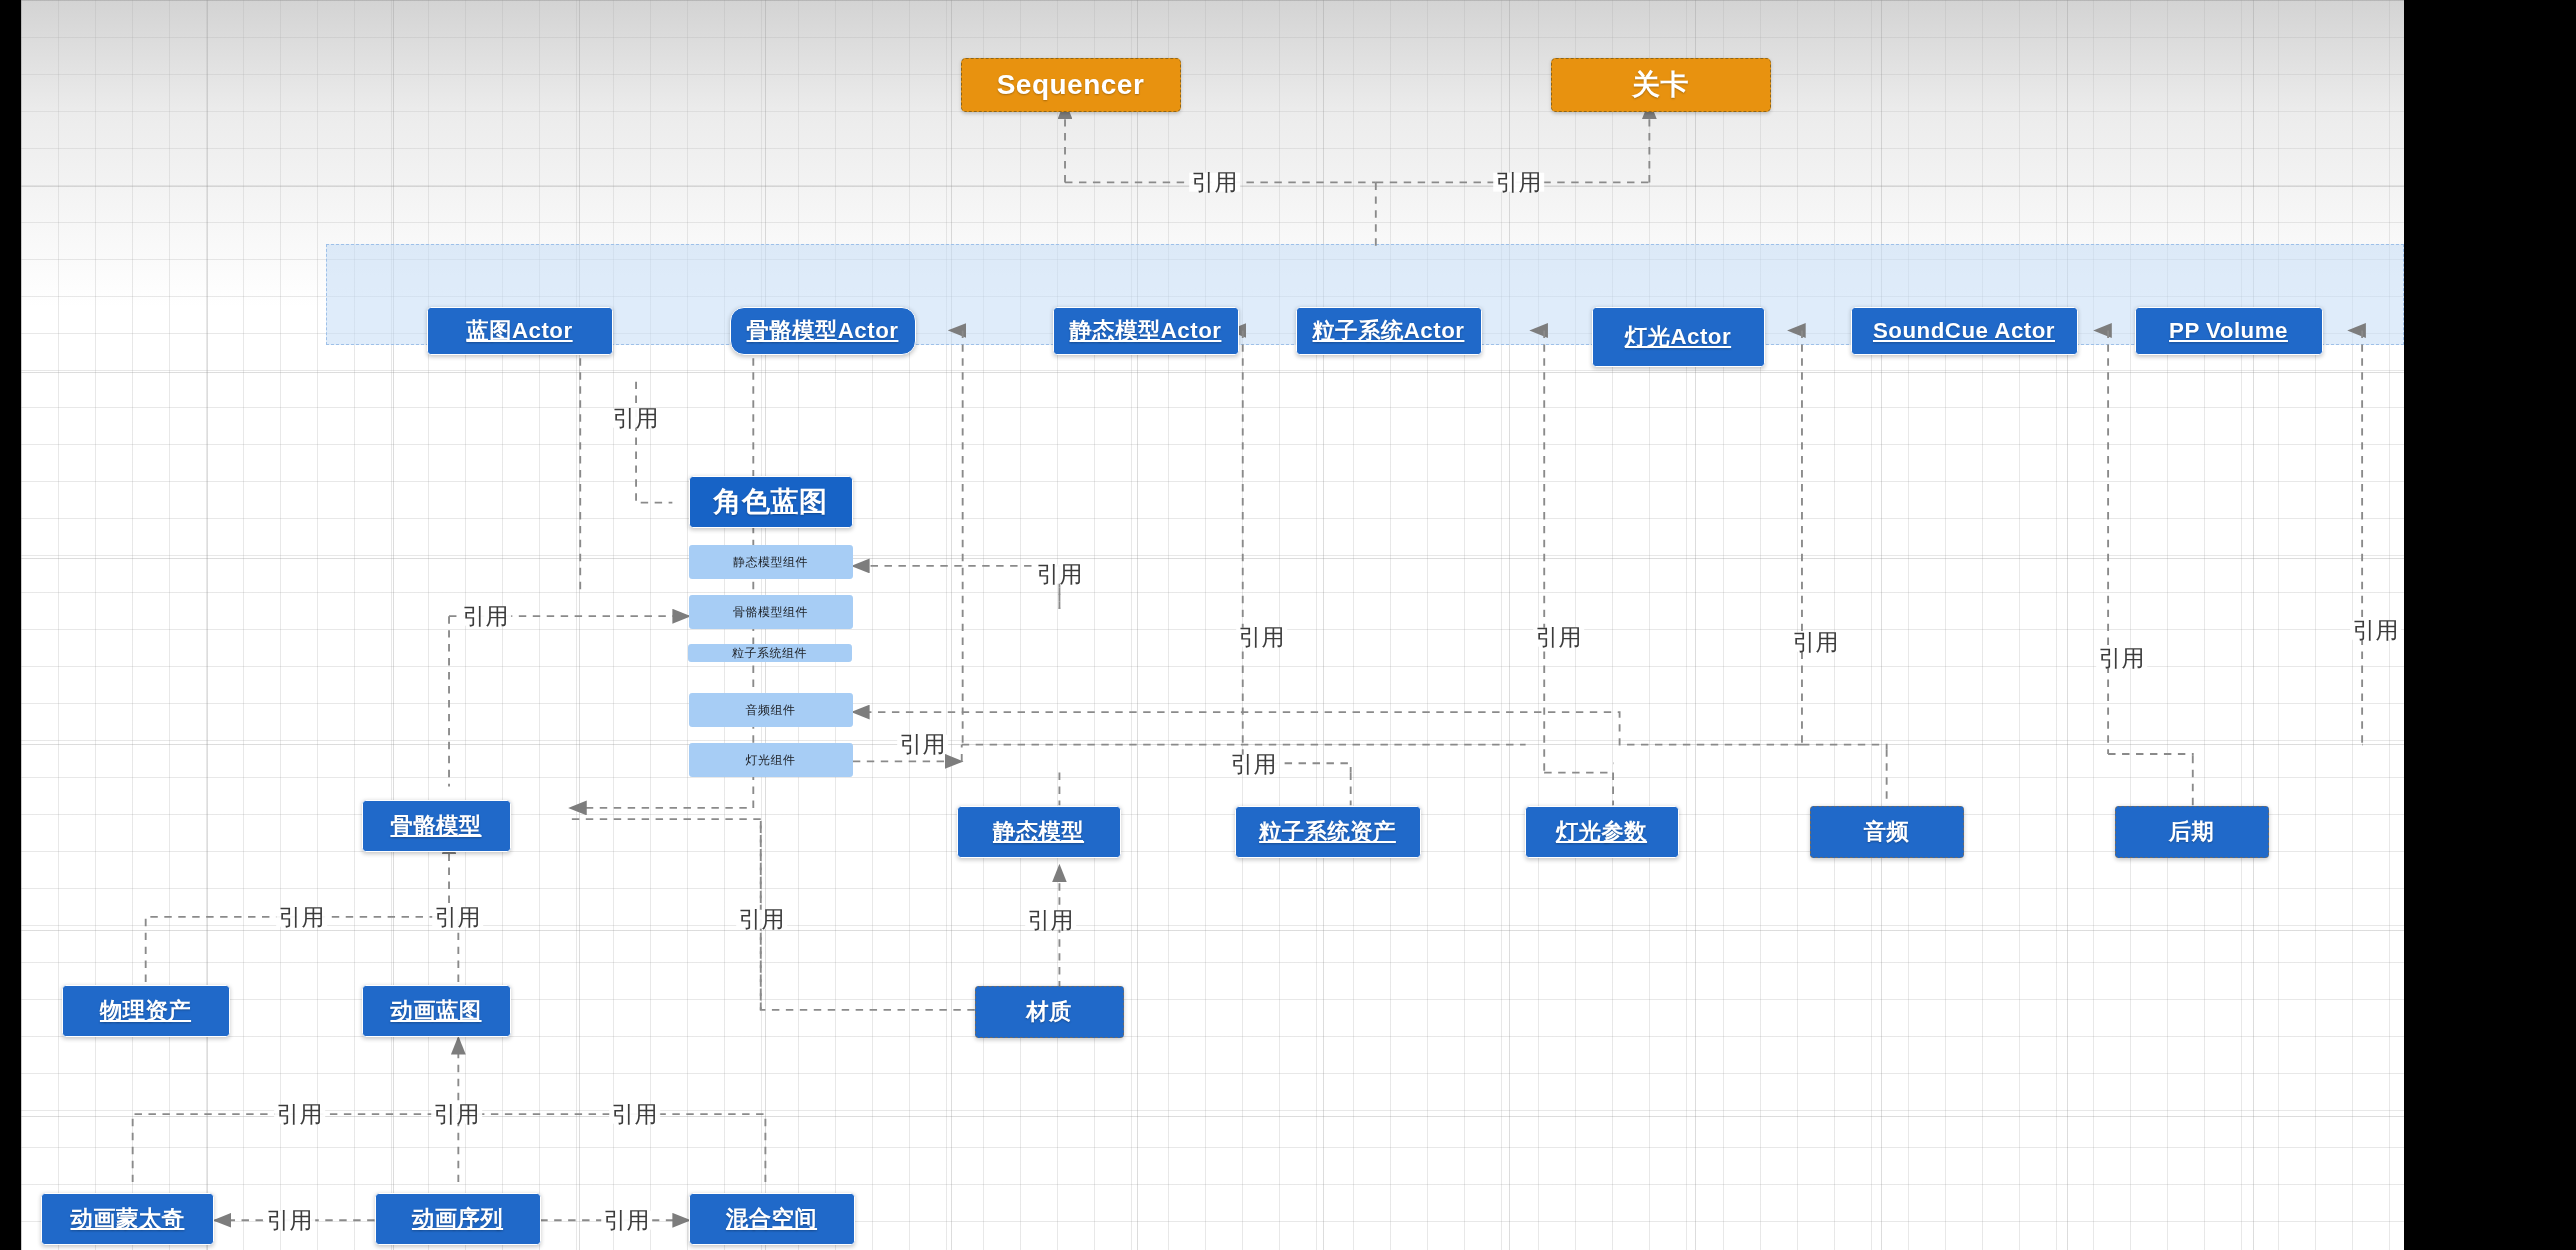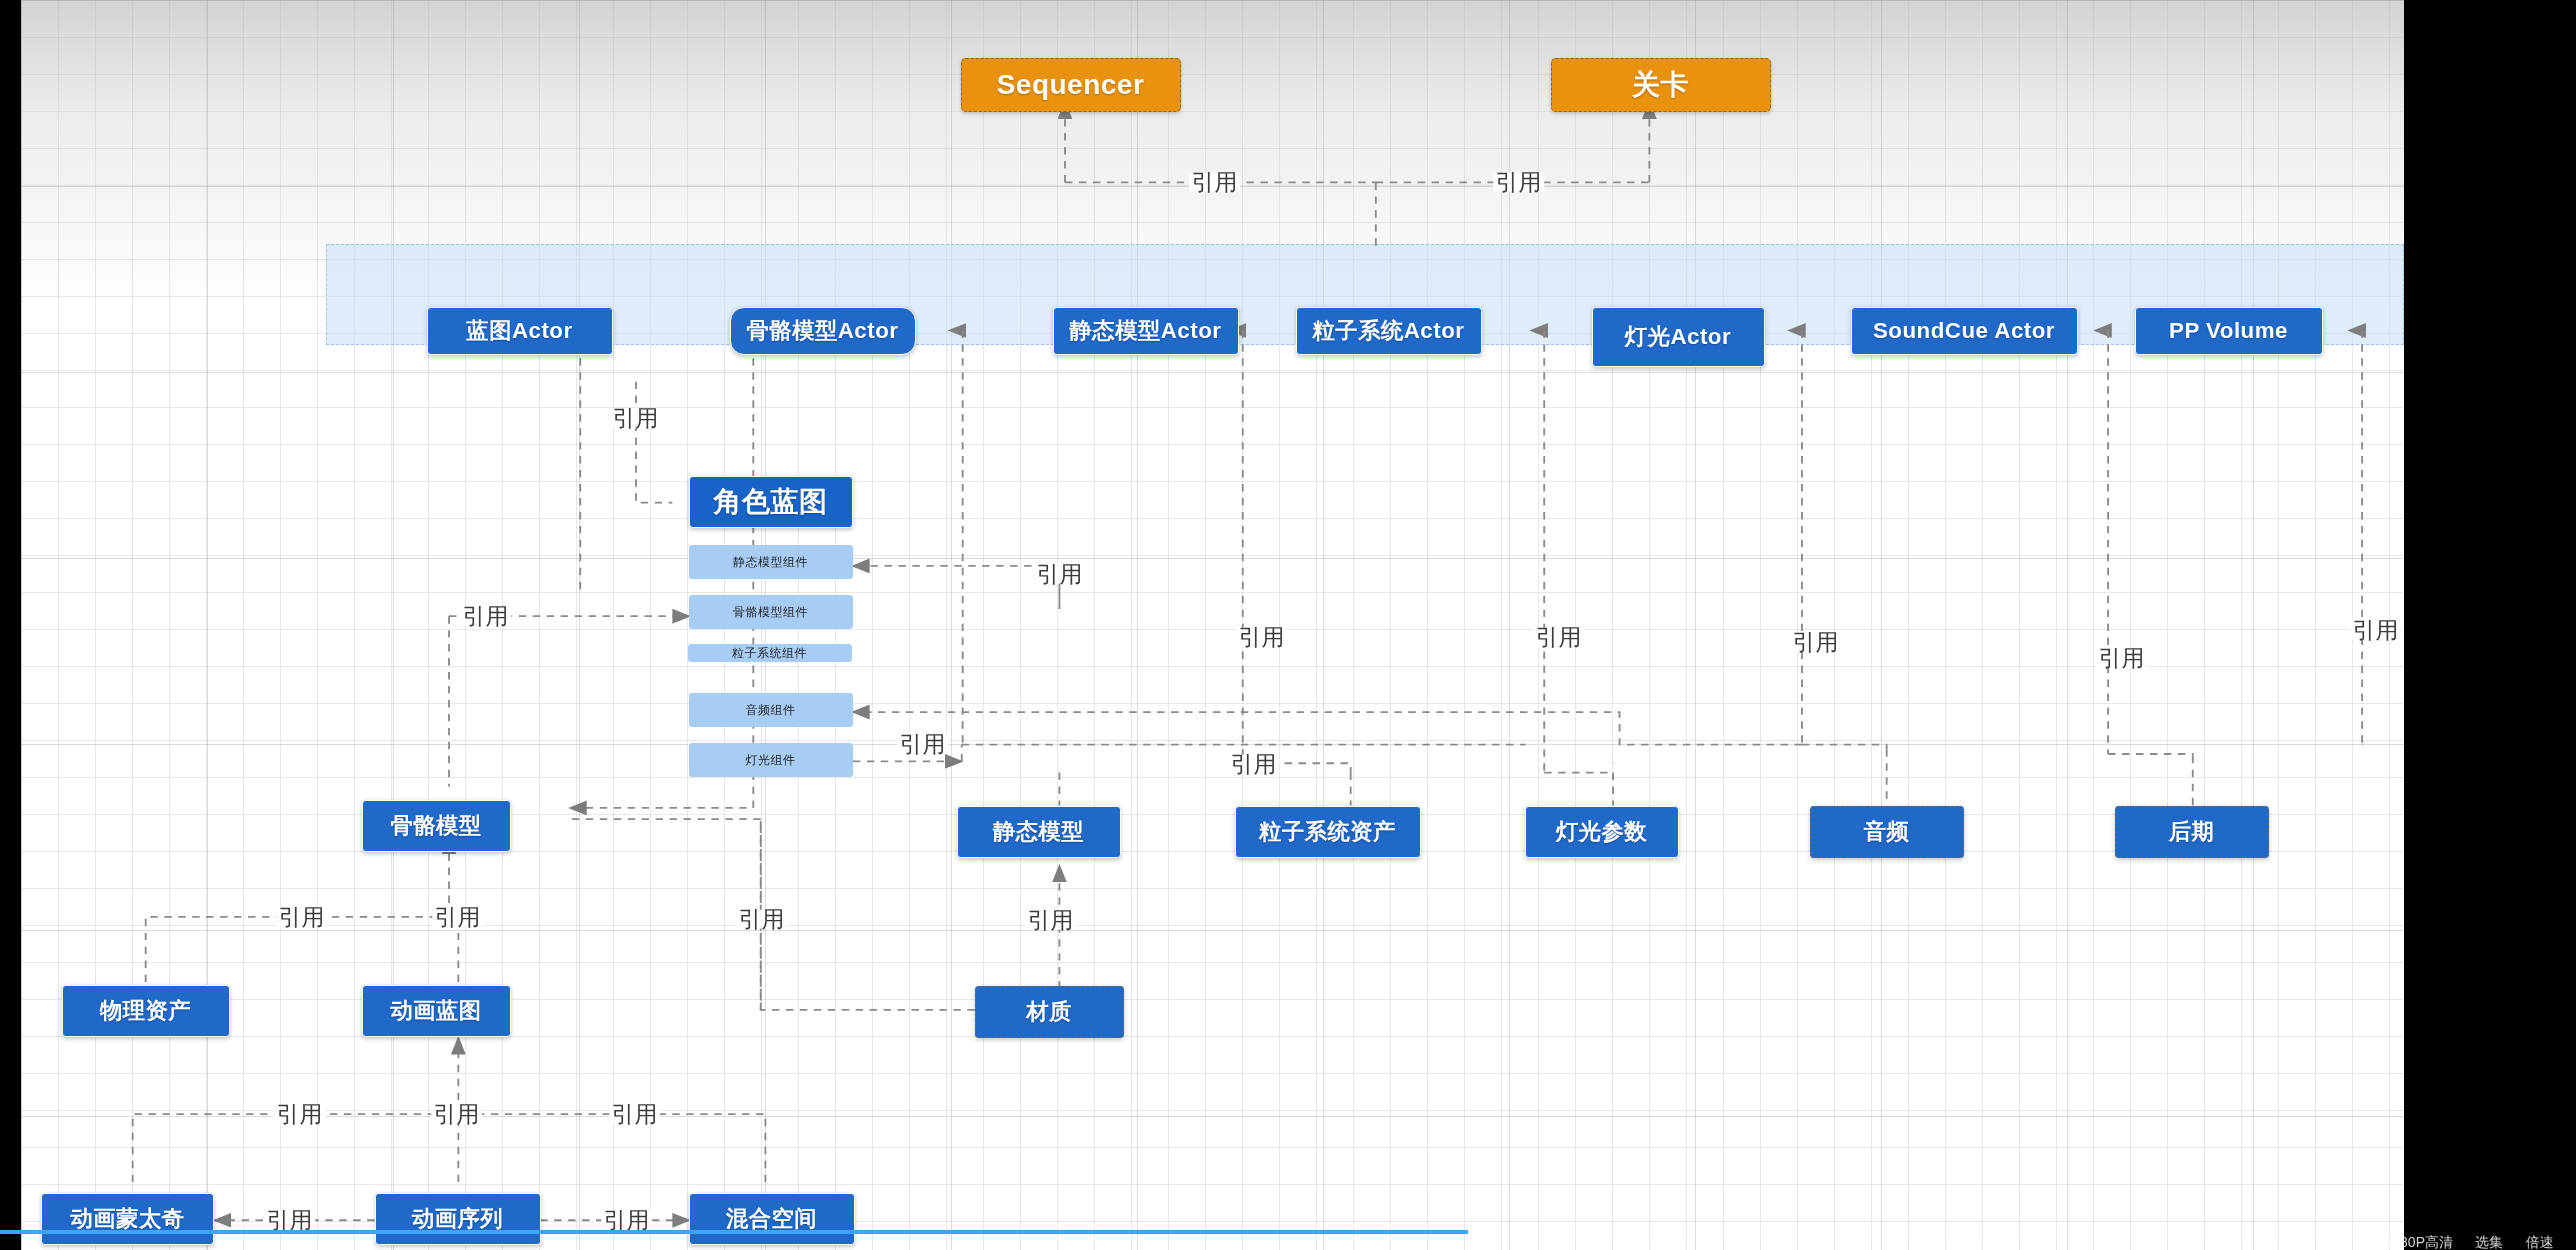--- a/index.html
+++ b/index.html
@@ -42,20 +42,21 @@
     text-shadow:0 0.9px 1.9px rgba(0,0,0,.28);
     font-weight:700;letter-spacing:0.5px;
   }
   .n-orange{
     background:#e8920f;border:1.9px dashed #8d6518;border-radius:4.7px;
     font-size:28px;box-shadow:0 1.9px 3.7px rgba(0,0,0,.18);
   }
   .n-blue{
     background:#2069c9;border:1.9px solid #fff;font-size:22.3px;
     box-shadow:0 1.9px 4.7px rgba(0,0,0,.22);
+    text-decoration:underline;
   }
   .n-blue-dash{
     background:#2069c9;border:1.9px dashed #6b6b6b;font-size:22.3px;
     box-shadow:0 1.9px 4.7px rgba(0,0,0,.22);
   }
   .n-bp{
     background:#1763c6;border:1.9px solid #fff;font-size:28px;
     box-shadow:0 1.9px 4.7px rgba(0,0,0,.22);
   }
   .n-comp{
@@ -239,24 +240,15 @@
     <div class="elabel" style="left:741px;top:919px;">引用</div>
     <div class="elabel" style="left:1030px;top:920px;">引用</div>
     <div class="elabel" style="left:279px;top:1114px;">引用</div>
     <div class="elabel" style="left:436px;top:1114px;">引用</div>
     <div class="elabel" style="left:614px;top:1114px;">引用</div>
     <div class="elabel" style="left:269px;top:1220px;">引用</div>
     <div class="elabel" style="left:606px;top:1220px;">引用</div>
 
   </div>
 
-  <div id="player">
-    <div class="bar">
-      <div class="fill" style="width: 57%;"></div>
-    </div>
-    <div class="rblk"></div>
-    <div class="ctl" style="right:123px;">1080P高清</div>
-    <div class="ctl" style="right:73px;">选集</div>
-    <div class="ctl" style="right:22.3px;">倍速</div>
-  </div>
 
 </div>
 
 
 </body></html>

